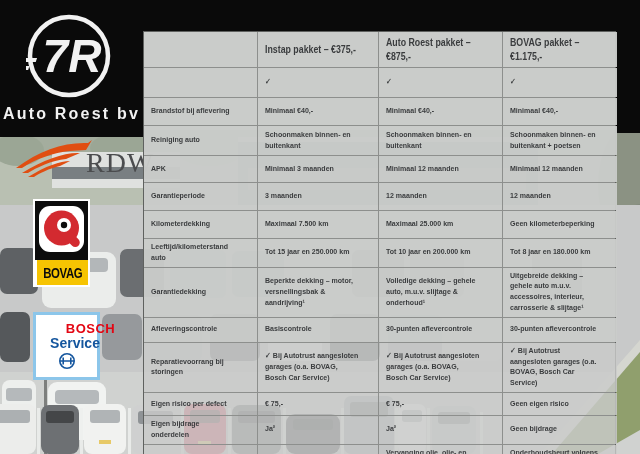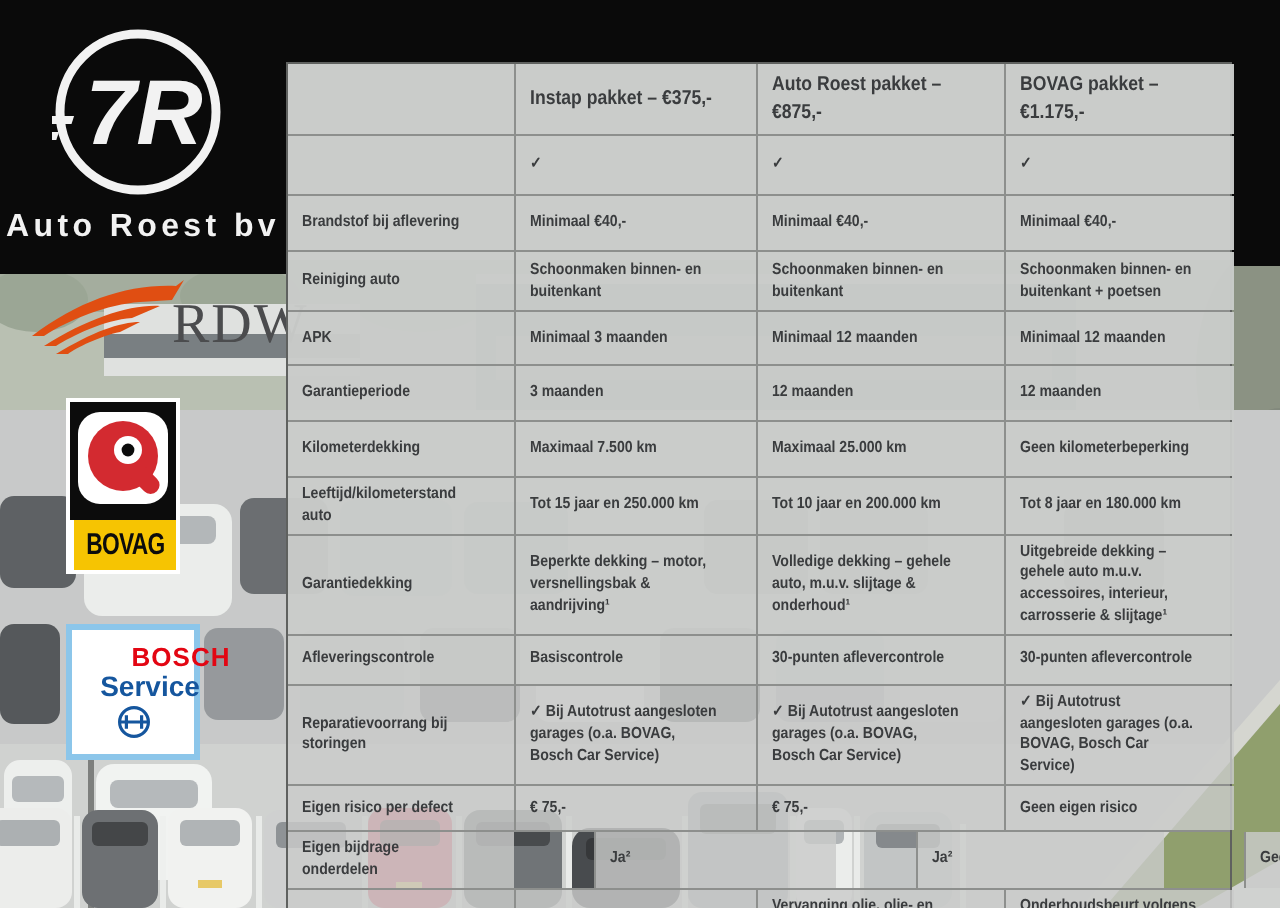--- a/index.html
+++ b/index.html
@@ -390,21 +390,21 @@
         <div class="cell">
           <span class="ctext">€ 75,-</span>
         </div>
         <div class="cell">
           <span class="ctext">€ 75,-</span>
         </div>
         <div class="cell">
           <span class="ctext">Geen eigen risico</span>
         </div>
       </div>
-      <div class="trow seethru" style="min-height: 25px; gap: 40px;">
+      <div class="trow seethru" style="min-height: 25px;">
         <div class="cell">
           <span class="ctext">Eigen bijdrage onderdelen</span>
         </div>
         <div class="cell">
           <span class="ctext">Ja²</span>
         </div>
         <div class="cell">
           <span class="ctext">Ja²</span>
         </div>
         <div class="cell">

